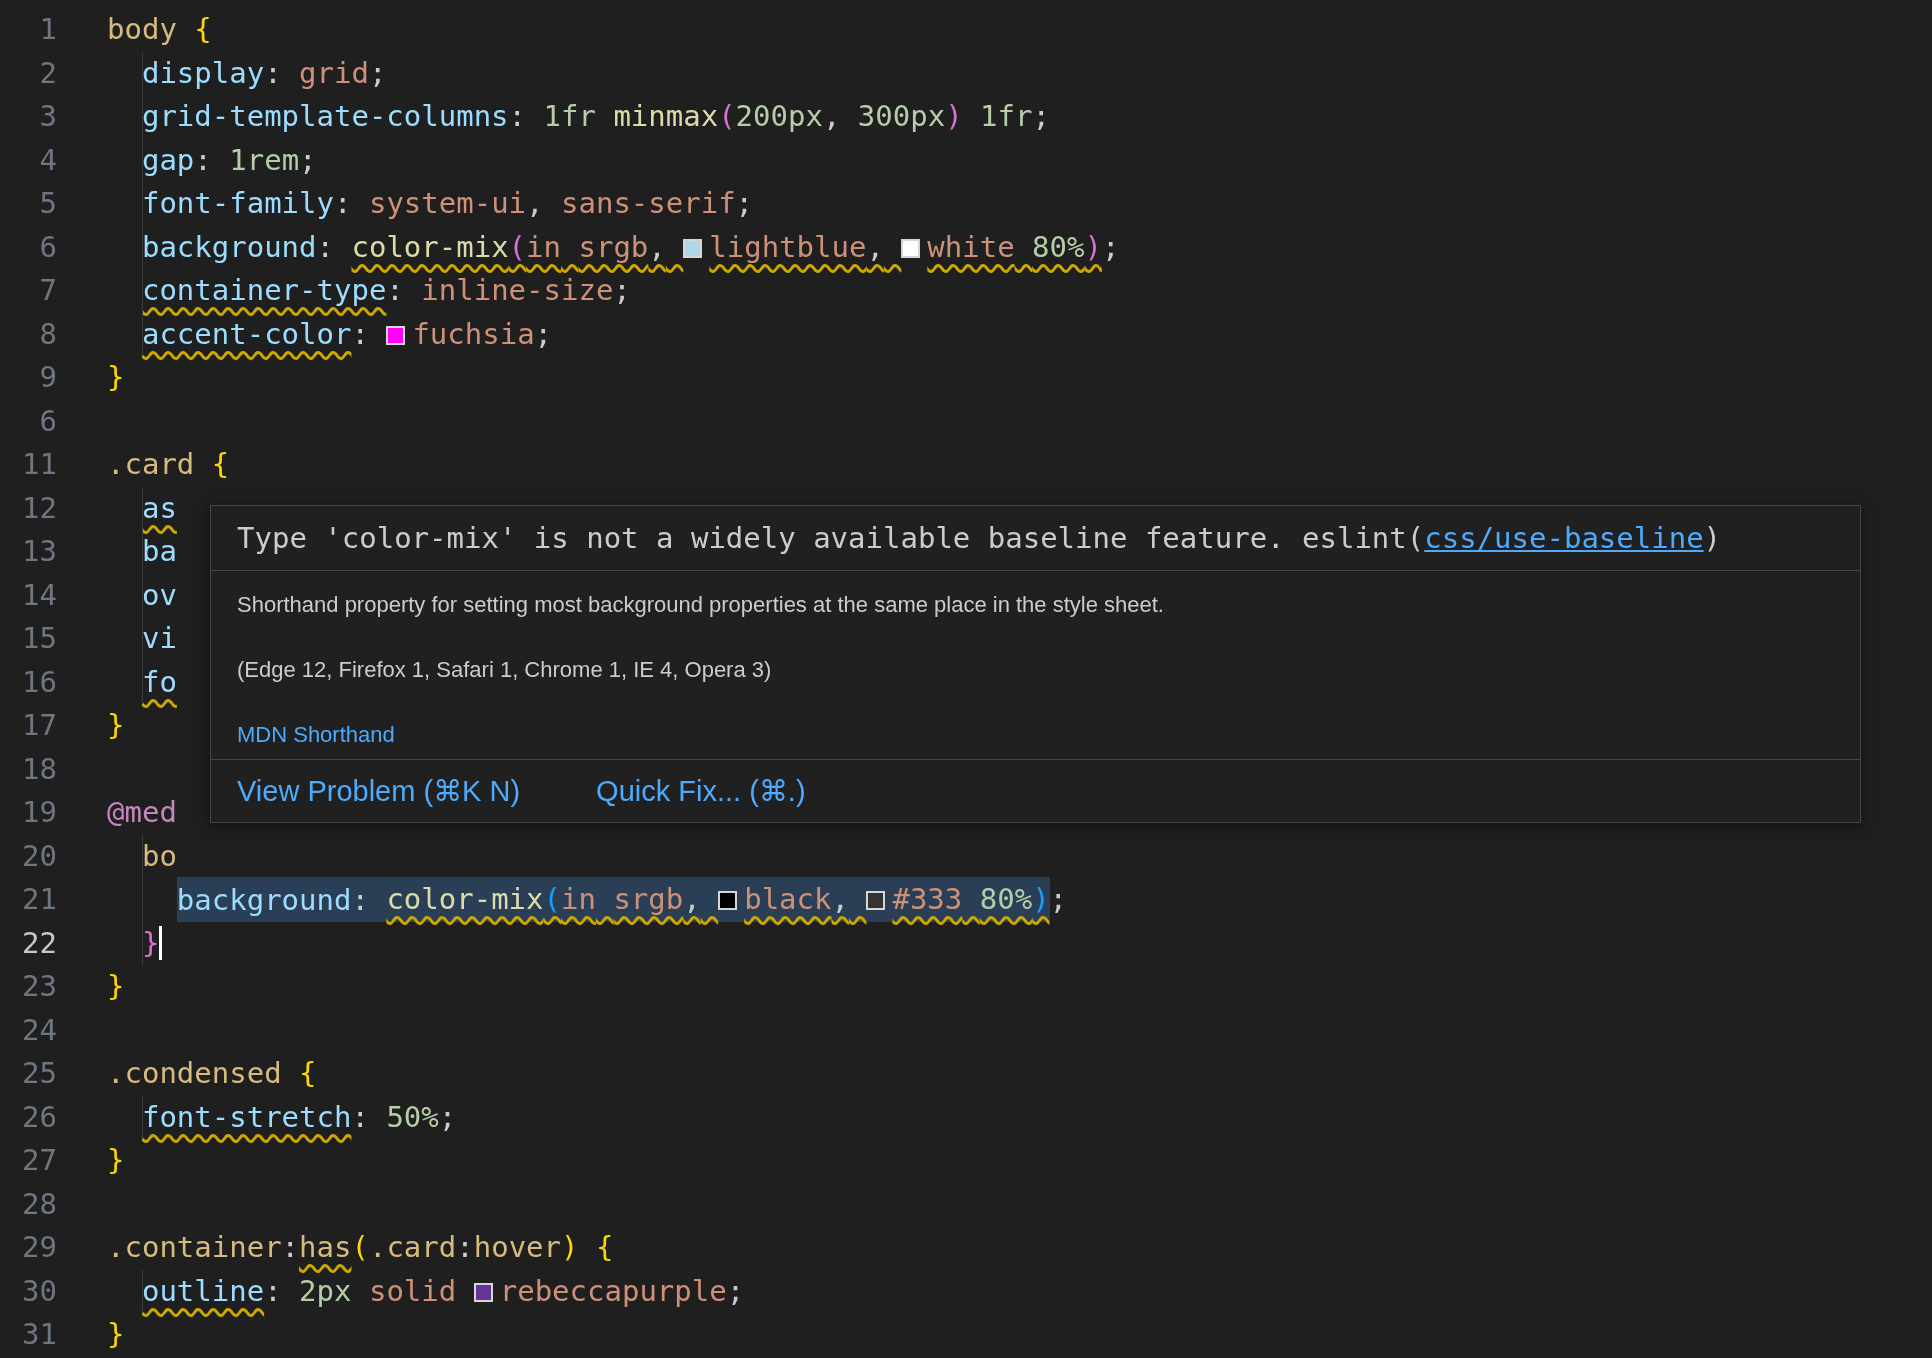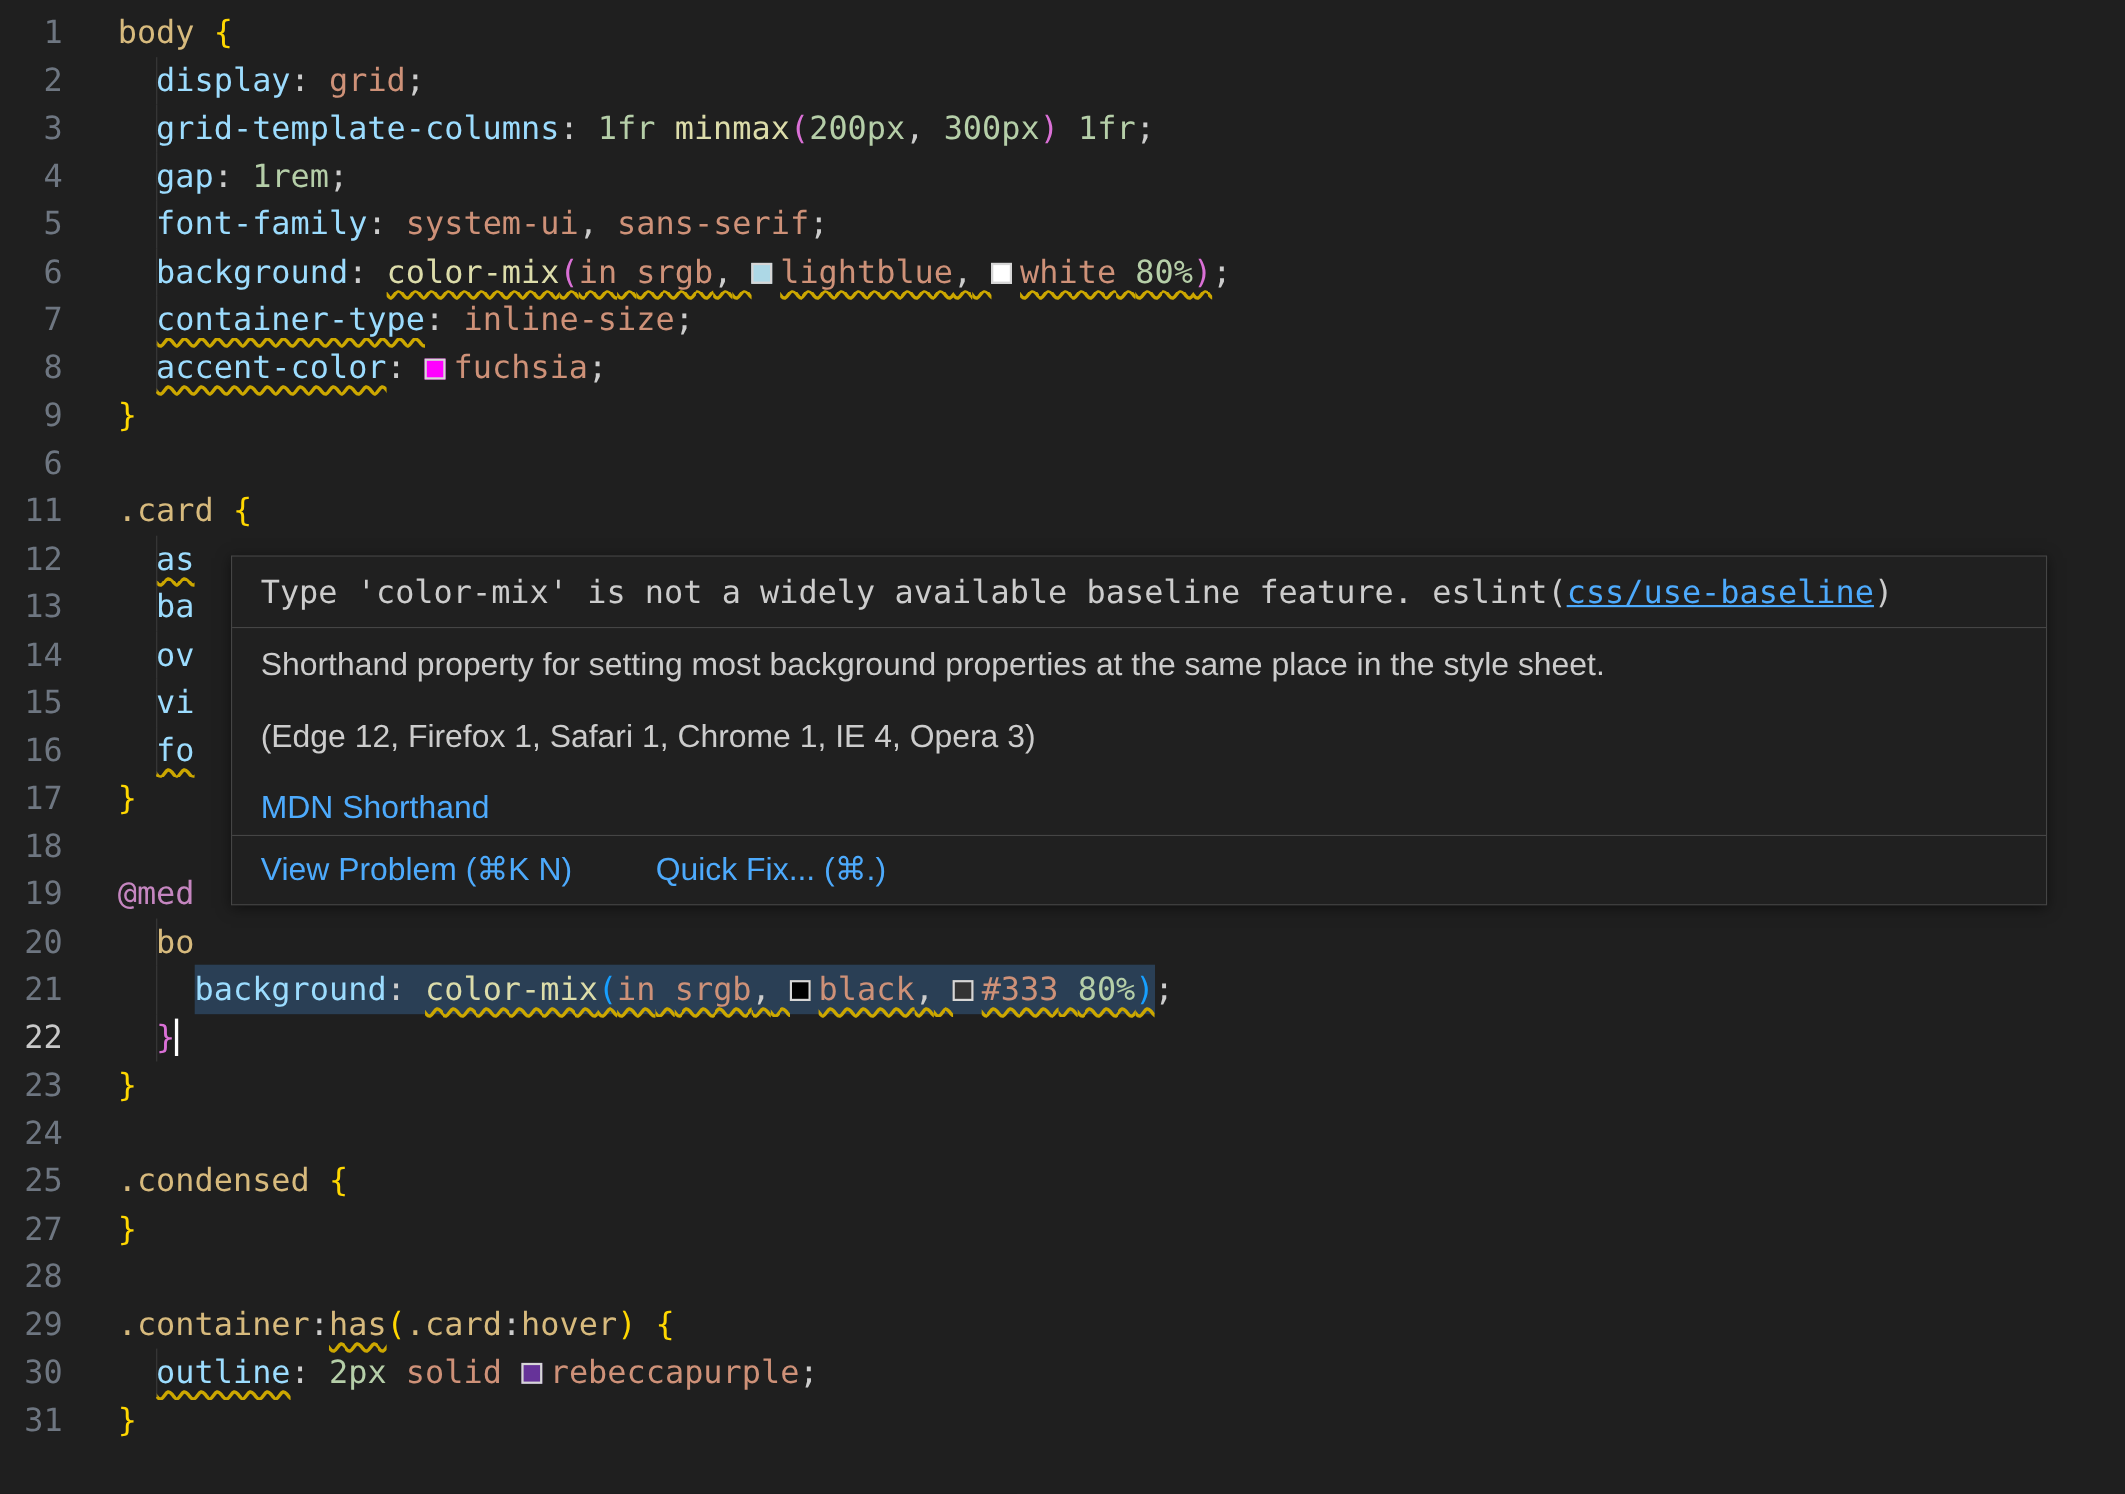--- a/index.html
+++ b/index.html
@@ -59,21 +59,21 @@
   .tt-head {
     font-family:"DejaVu Sans Mono", monospace;
     font-size:29px; line-height:36px;
     padding:14px 26px; color:var(--fg, #cccccc);
   }
   .tt-link { color:var(--link, #4daafc); text-decoration:none; cursor:pointer; }
   .tt-head .tt-link { text-decoration:underline; }
   .tt-sep { height:1px; background:var(--tooltip-border, #454545); }
   .tt-body {
     font-family:"Liberation Sans","DejaVu Sans",sans-serif;
-    font-size:29px; line-height:36px;
+    font-size:22px; line-height:36px;
     color:var(--fg, #cccccc);
     padding:16px 26px 6px;
   }
   .tt-body p + p { margin-top:29px; }
   .tt-actions {
     font-family:"Liberation Sans","DejaVu Sans",sans-serif;
     font-size:29px; line-height:36px;
     padding:13px 26px; display:flex; gap:76px;
   }
 </style>
@@ -100,20 +100,21 @@
       <div class="line"><span class="ln">16</span><span class="lc"><i class="guide" style="left: calc(2ch + 50px);"></i><span>  </span><span class="squiggle"><span class="tk-prop">fo</span></span></span></div>
       <div class="line"><span class="ln">17</span><span class="lc"><span class="tk-b1">}</span></span></div>
       <div class="line"><span class="ln">18</span><span class="lc"></span></div>
       <div class="line"><span class="ln">19</span><span class="lc"><span class="tk-at">@med</span></span></div>
       <div class="line"><span class="ln">20</span><span class="lc"><i class="guide" style="left: calc(2ch + 50px);"></i><span>  </span><span class="tk-sel">bo</span></span></div>
       <div class="line"><span class="ln">21</span><span class="lc"><i class="guide" style="left: calc(2ch + 50px);"></i><span>    </span><span class="hl"><span class="tk-prop">background</span><span class="tk-pun">:</span><span> </span><span class="squiggle"><span class="tk-fn">color-mix</span><span class="tk-b3">(</span><span class="tk-val">in</span><span> </span><span class="tk-val">srgb</span><span class="tk-pun">,</span><span> </span><span class="swatch" style="background: rgb(0, 0, 0);"></span><span class="tk-val">black</span><span class="tk-pun">,</span><span> </span><span class="swatch" style="background: rgb(51, 51, 51);"></span><span class="tk-val">#333</span><span> </span><span class="tk-num">80%</span><span class="tk-b3">)</span></span></span><span class="tk-pun">;</span></span></div>
       <div class="line"><span class="ln active">22</span><span class="lc"><i class="guide" style="left: calc(2ch + 50px);"></i><span>  </span><span class="tk-b2">}</span><span class="caret"></span></span></div>
       <div class="line"><span class="ln">23</span><span class="lc"><span class="tk-b1">}</span></span></div>
       <div class="line"><span class="ln">24</span><span class="lc"></span></div>
       <div class="line"><span class="ln">25</span><span class="lc"><span class="tk-sel">.condensed</span><span> </span><span class="tk-b1">{</span></span></div>
+      <div class="line"><span class="ln">26</span><span class="lc"><i class="guide" style="left: calc(2ch + 50px);"></i><span>  </span><span class="squiggle"><span class="tk-prop">font-stretch</span></span><span class="tk-pun">:</span><span> </span><span class="tk-num">50%</span><span class="tk-pun">;</span></span></div>
       <div class="line"><span class="ln">27</span><span class="lc"><span class="tk-b1">}</span></span></div>
       <div class="line"><span class="ln">28</span><span class="lc"></span></div>
       <div class="line"><span class="ln">29</span><span class="lc"><span class="tk-sel">.container</span><span class="tk-pun">:</span><span class="squiggle"><span class="tk-sel">has</span></span><span class="tk-b1">(</span><span class="tk-sel">.card</span><span class="tk-pun">:</span><span class="tk-sel">hover</span><span class="tk-b1">)</span><span> </span><span class="tk-b1">{</span></span></div>
       <div class="line"><span class="ln">30</span><span class="lc"><i class="guide" style="left: calc(2ch + 50px);"></i><span>  </span><span class="squiggle"><span class="tk-prop">outline</span></span><span class="tk-pun">:</span><span> </span><span class="tk-num">2px</span><span> </span><span class="tk-val">solid</span><span> </span><span class="swatch" style="background: rgb(102, 51, 153);"></span><span class="tk-val">rebeccapurple</span><span class="tk-pun">;</span></span></div>
       <div class="line"><span class="ln">31</span><span class="lc"><span class="tk-b1">}</span></span></div>
     </div>
 
   <div class="tooltip">
     <div class="tt-head">
       <span>Type 'color-mix' is not a widely available baseline feature. </span><span>eslint(</span><a class="tt-link">css/use-baseline</a><span>)</span>

